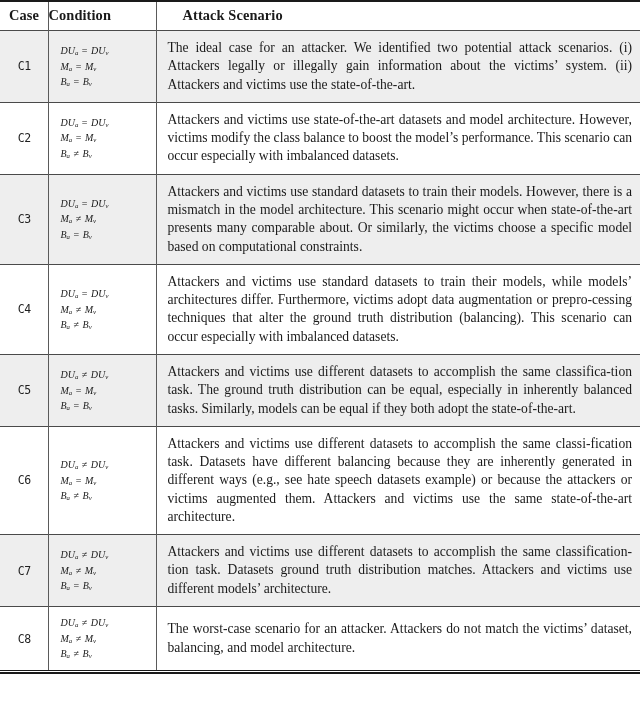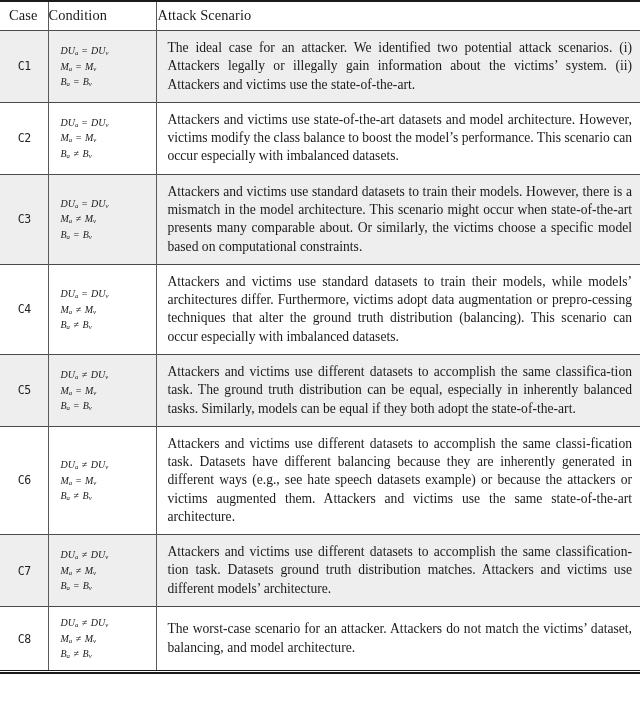--- a/index.html
+++ b/index.html
@@ -31,30 +31,30 @@
   
   .rule-top {
     border-top: 2.2px solid #1a1a1a;
   }
   .rule-mid {
     border-top: 1.1px solid #1a1a1a;
   }
 
   
   thead th {
-    font-weight: normal;
+    font-weight: bold;
     font-size: 14.4px;
     text-align: left;
     padding: 5px 0 6px 0;
     vertical-align: middle;
     letter-spacing: 0.1px;
   }
   th.col-case   { width: 48px;  padding-left: 9px; }
   th.col-cond   { width: 108px; border-left: 1.1px solid #5a5a5a; }
-  th.col-scen   { width: 484px; padding-left: 1px; border-left: 1.1px solid #5a5a5a; margin-top: 40px; }
+  th.col-scen   { width: 484px; padding-left: 26px; border-left: 1.1px solid #5a5a5a; margin-top: 40px; }
 
   
   tbody tr td {
     vertical-align: middle;
     padding-top: 8px;
     padding-bottom: 8px;
     border-top: 1.1px solid #4a4a4a;
   }
   tbody tr.shaded td {
     background: #eeeeee;

